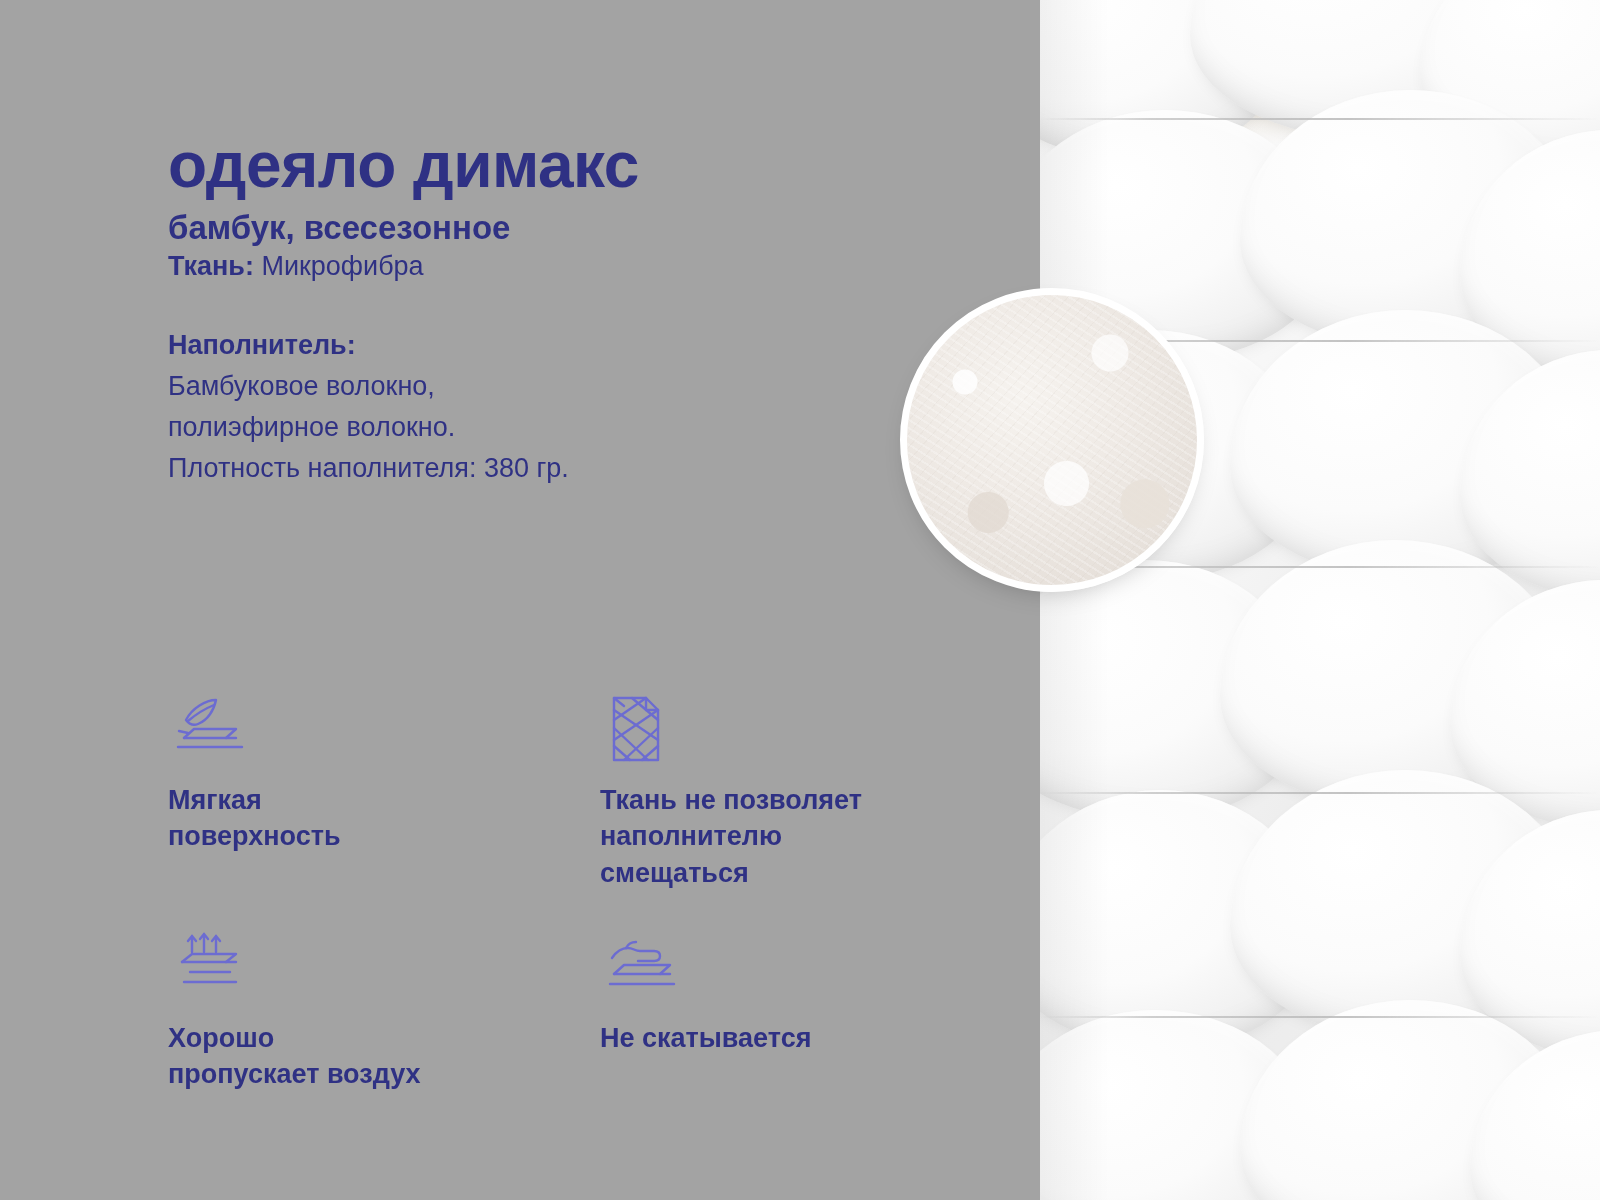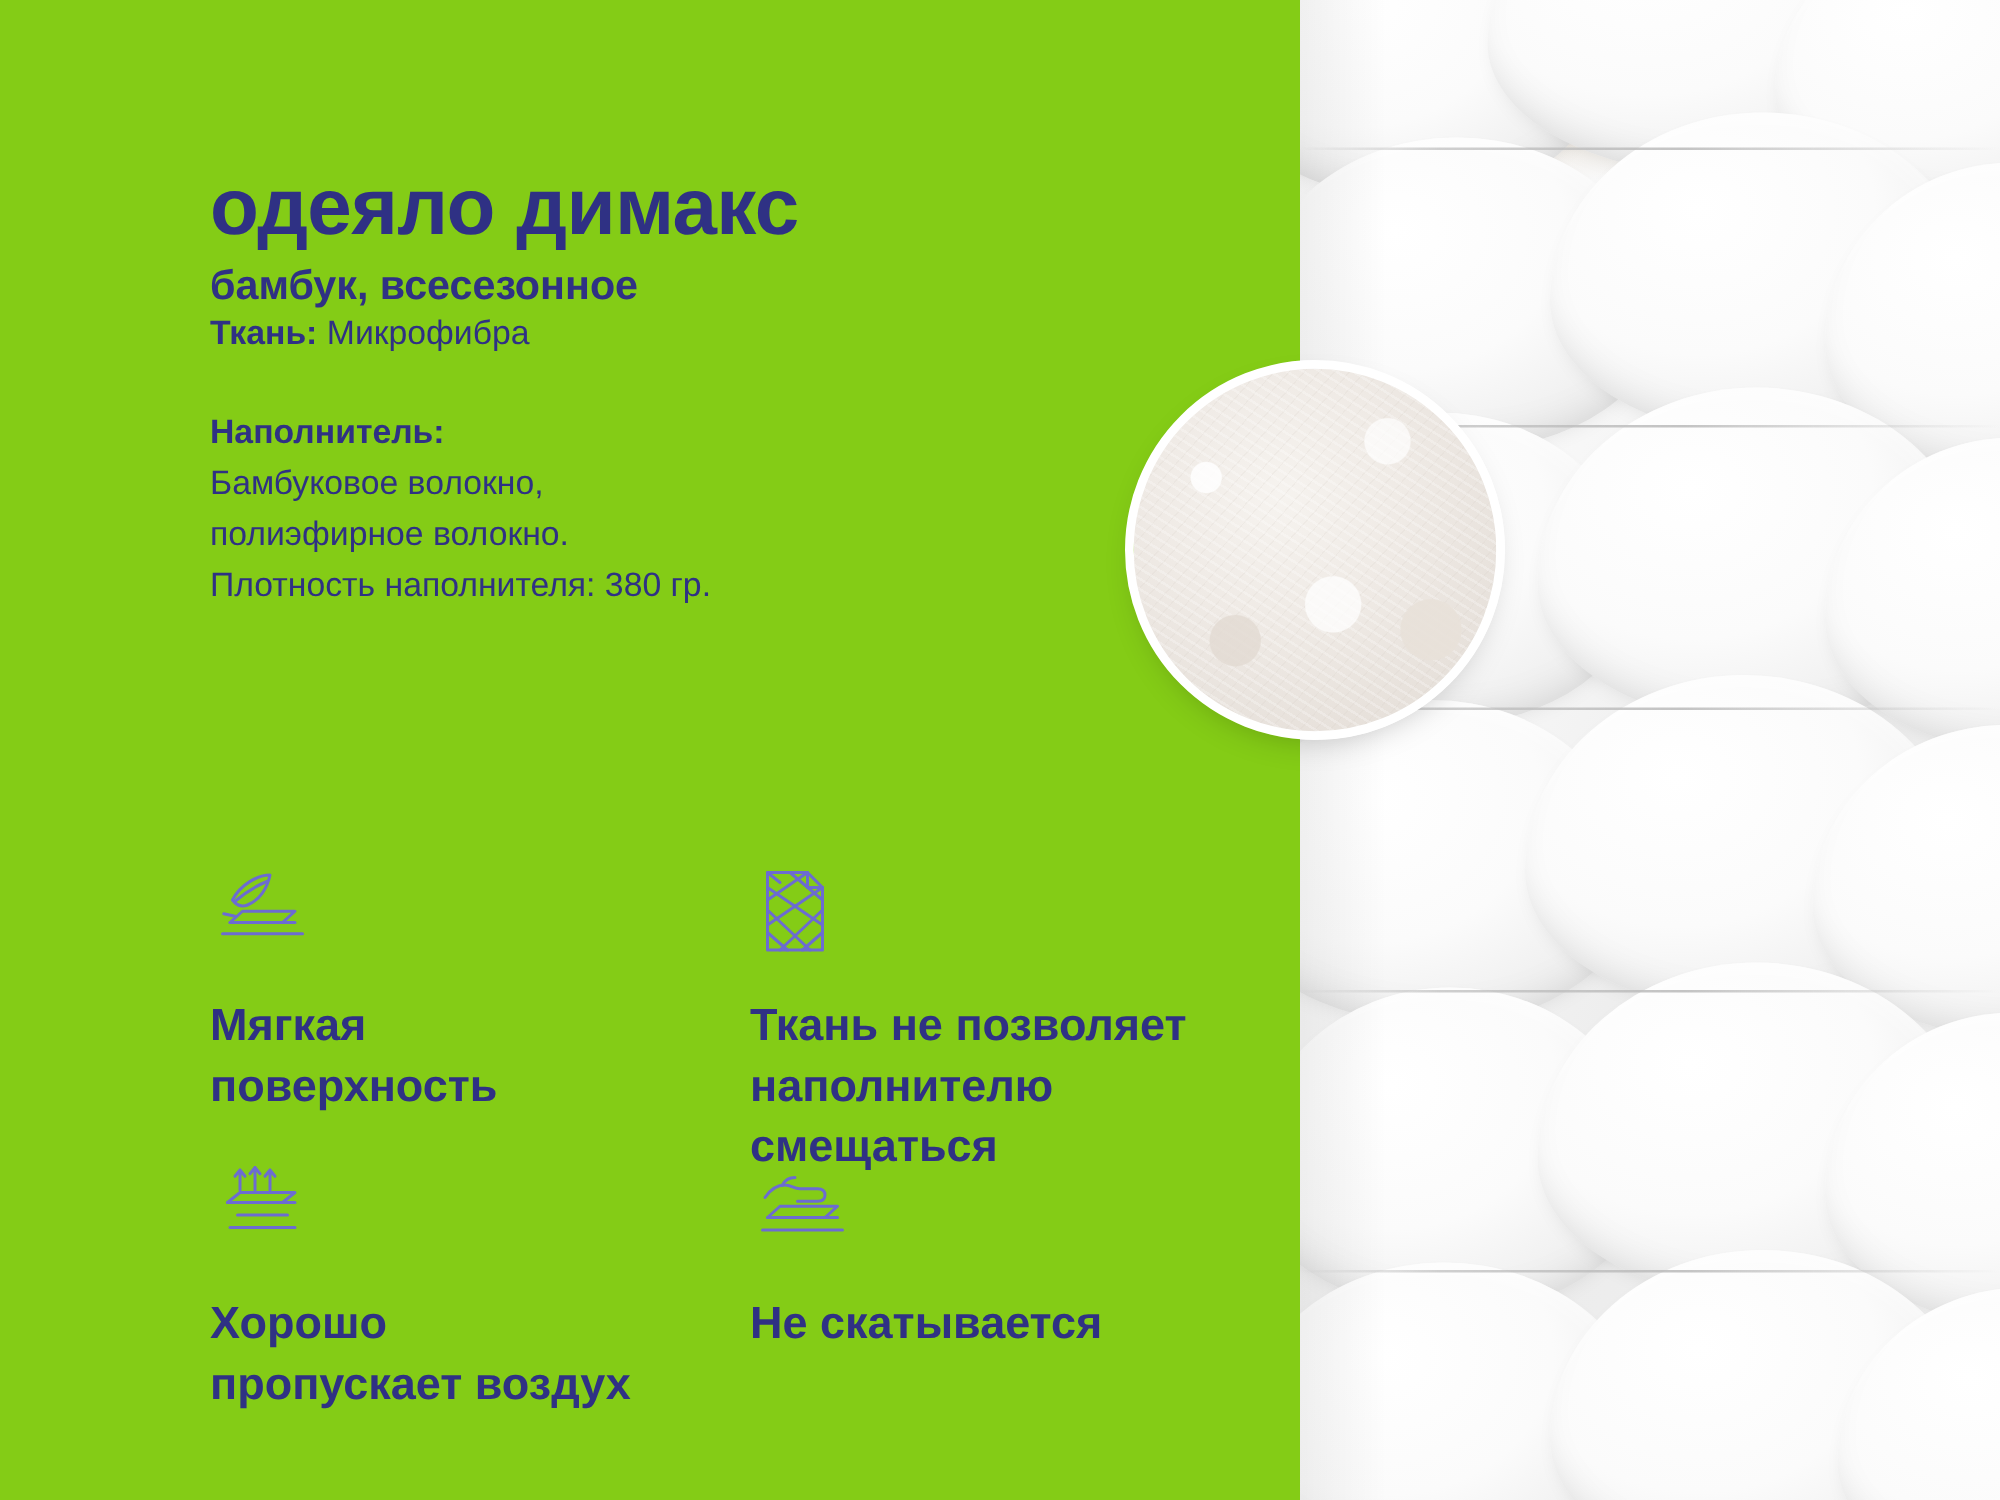--- a/index.html
+++ b/index.html
@@ -5,21 +5,21 @@
   * { box-sizing: border-box; margin: 0; padding: 0; }
   html, body {
     width: 1600px; height: 1200px;
     font-family: "Liberation Sans", sans-serif;
     background: #ffffff;
     overflow: hidden;
   }
   .page {
     position: relative;
     width: 1600px; height: 1200px;
-    background: #84cc16;
+    background: #a3a3a3;
     overflow: hidden;
   }
 
   
   .photo-panel {
     position: absolute;
     top: 0; right: 0;
     width: 560px; height: 1200px;
     overflow: hidden;
     background: #efeae4;
@@ -118,23 +118,23 @@
     display: grid;
     grid-template-columns: 432px 398px;
     grid-template-rows: 228px auto;
   }
   .feature { padding-right: 16px; }
   .feature-icon {
     width: 86px; height: 78px;
     display: block;
   }
   .feature-label {
-    margin-top: 28px;
-    color: #2f3184;
-    font-size: 36px;
+    margin-top: 14px;
+    color: #2f3184;
+    font-size: 27px;
     font-weight: bold;
     line-height: 1.35;
     max-width: 380px;
   }
 </style>
 </head>
 <body>
 
 <div class="page">
 

